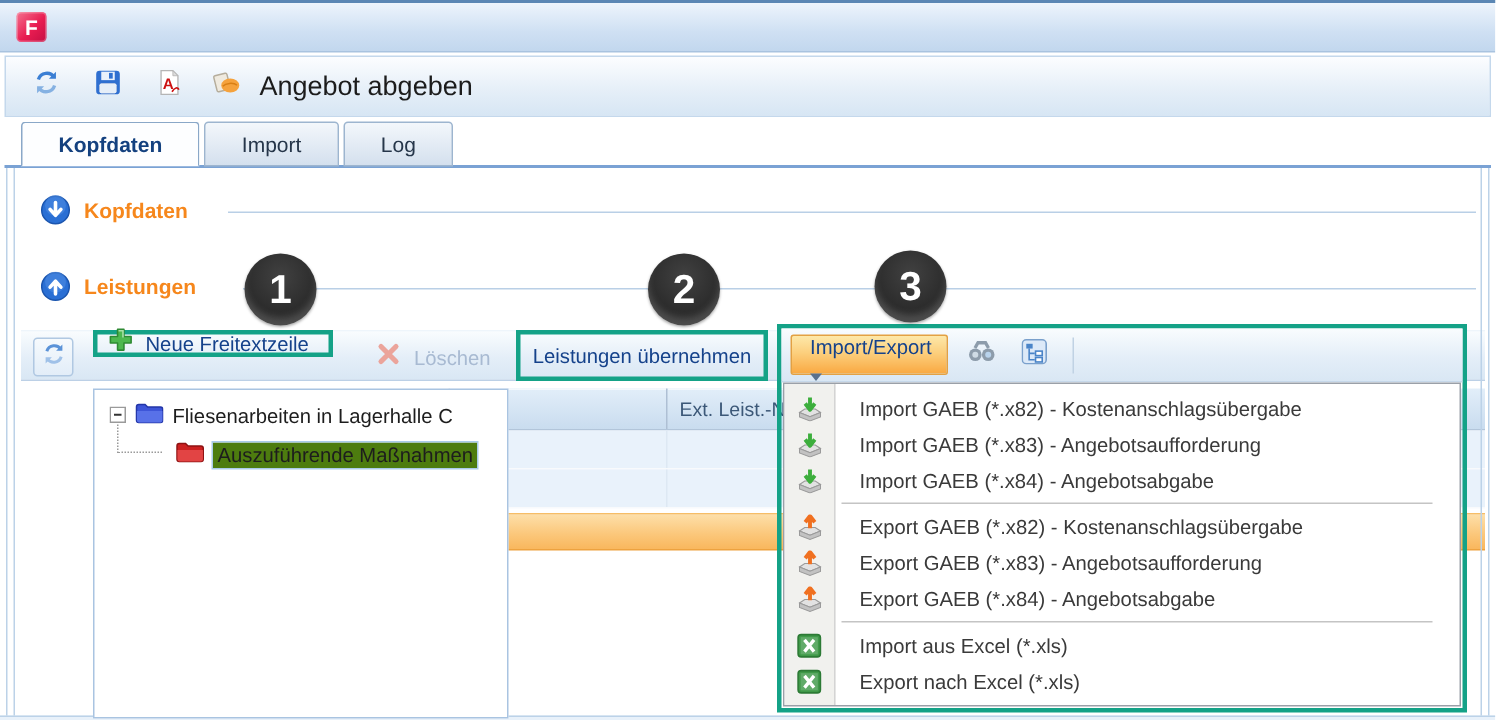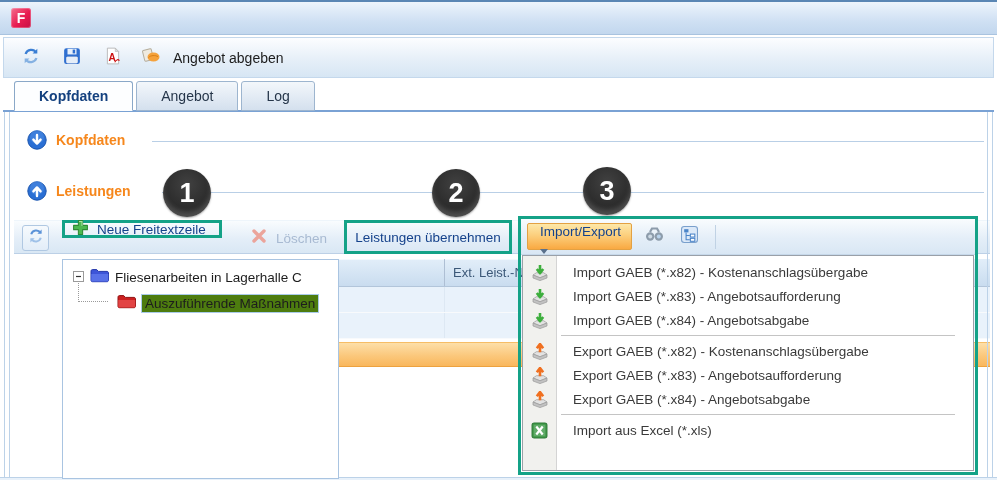--- a/index.html
+++ b/index.html
@@ -28,21 +28,21 @@
   .title-text { margin-left:9px; font-size:13px; font-weight:bold; color:#10367e; }
 
   
   .main-toolbar {
     position:absolute; left:3px; top:35px; width:991px; height:41px;
     background:linear-gradient(#fcfdff,#e6eff8 55%,#d7e6f4);
     border:1px solid #c4d8ec; display:flex; align-items:center; padding-left:14px; gap:15px;
   }
   .tb-btn { width:26px; height:26px; display:flex; align-items:center; justify-content:center; cursor:pointer; }
   .tb-submit { display:flex; align-items:center; gap:12px; cursor:pointer; }
-  .tb-submit-label { font-size:14px; color:#1c1c1c; }
+  .tb-submit-label { font-size:18px; color:#1c1c1c; }
 
   
   .tabstrip { position:absolute; left:14px; top:79px; height:31px; display:flex; gap:3px; z-index:2; }
   .tab {
     height:30px; line-height:28px; padding:0 24px; font-size:14px; color:#26364a;
     background:linear-gradient(#f3f7fb,#d4e0ee); border:1px solid #9db5cf;
     border-radius:3px 3px 0 0; text-align:center; cursor:pointer;
   }
   .tab.active {
     background:#fdfeff; font-weight:bold; color:#14417f; border-color:#8aa8c8; border-bottom:1px solid #fdfeff;
@@ -193,21 +193,21 @@
             <path d="M7.5 10.5c2-2.2 7-2.6 9.5-.8" stroke="#d97f14" stroke-width="1" fill="none"></path>
           </svg>
       </span>
       <span class="tb-submit-label">Angebot abgeben</span>
     </div>
   </div>
 
   <div class="tab-underline"></div>
   <div class="tabstrip">
     <div class="tab active">Kopfdaten</div>
-    <div class="tab">Angebot</div>
+    <div class="tab">Import</div>
     <div class="tab">Log</div>
   </div>
 
   <span class="sec-icon" style="left:27px; top:128px;">
     <svg width="20" height="20" viewBox="0 0 20 20">
         <circle cx="10" cy="10" r="9.2" fill="#2a6fd4" stroke="#1b55ae"></circle>
         <circle cx="10" cy="7" r="7" fill="#4f8de2" opacity=".55"></circle>
         <path d="M10 5v8M6.4 9.6L10 13.6l3.6-4" fill="none" stroke="#fff" stroke-width="2.4" stroke-linecap="round" stroke-linejoin="round"></path>
       </svg>
   </span>
@@ -401,20 +401,30 @@
       <div class="menu-item">
         <span class="mi-icon">
           <svg width="17" height="17" viewBox="0 0 16 16">
               <rect x="1" y="1" width="14" height="14" rx="2" fill="#3f9948" stroke="#2c7a35"></rect>
               <rect x="2.6" y="2.6" width="10.8" height="10.8" fill="#fff" opacity=".18"></rect>
               <path d="M5 4.3l6 7.4M11 4.3l-6 7.4" stroke="#fff" stroke-width="2.1"></path>
             </svg>
         </span>
         <span class="mi-label">Import aus Excel (*.xls)</span>
       </div>
+      <div class="menu-item">
+        <span class="mi-icon">
+          <svg width="17" height="17" viewBox="0 0 16 16">
+              <rect x="1" y="1" width="14" height="14" rx="2" fill="#3f9948" stroke="#2c7a35"></rect>
+              <rect x="2.6" y="2.6" width="10.8" height="10.8" fill="#fff" opacity=".18"></rect>
+              <path d="M5 4.3l6 7.4M11 4.3l-6 7.4" stroke="#fff" stroke-width="2.1"></path>
+            </svg>
+        </span>
+        <span class="mi-label">Export nach Excel (*.xls)</span>
+      </div>
     </div>
   </div>
 
   <div class="badge b1">1</div>
   <div class="badge b2">2</div>
   <div class="badge b3">3</div>
 
   <div class="pinstripe" style="left:4px;"></div>
   <div class="pinstripe" style="left:9px;"></div>
   <div class="pinstripe" style="left:987px;"></div>

